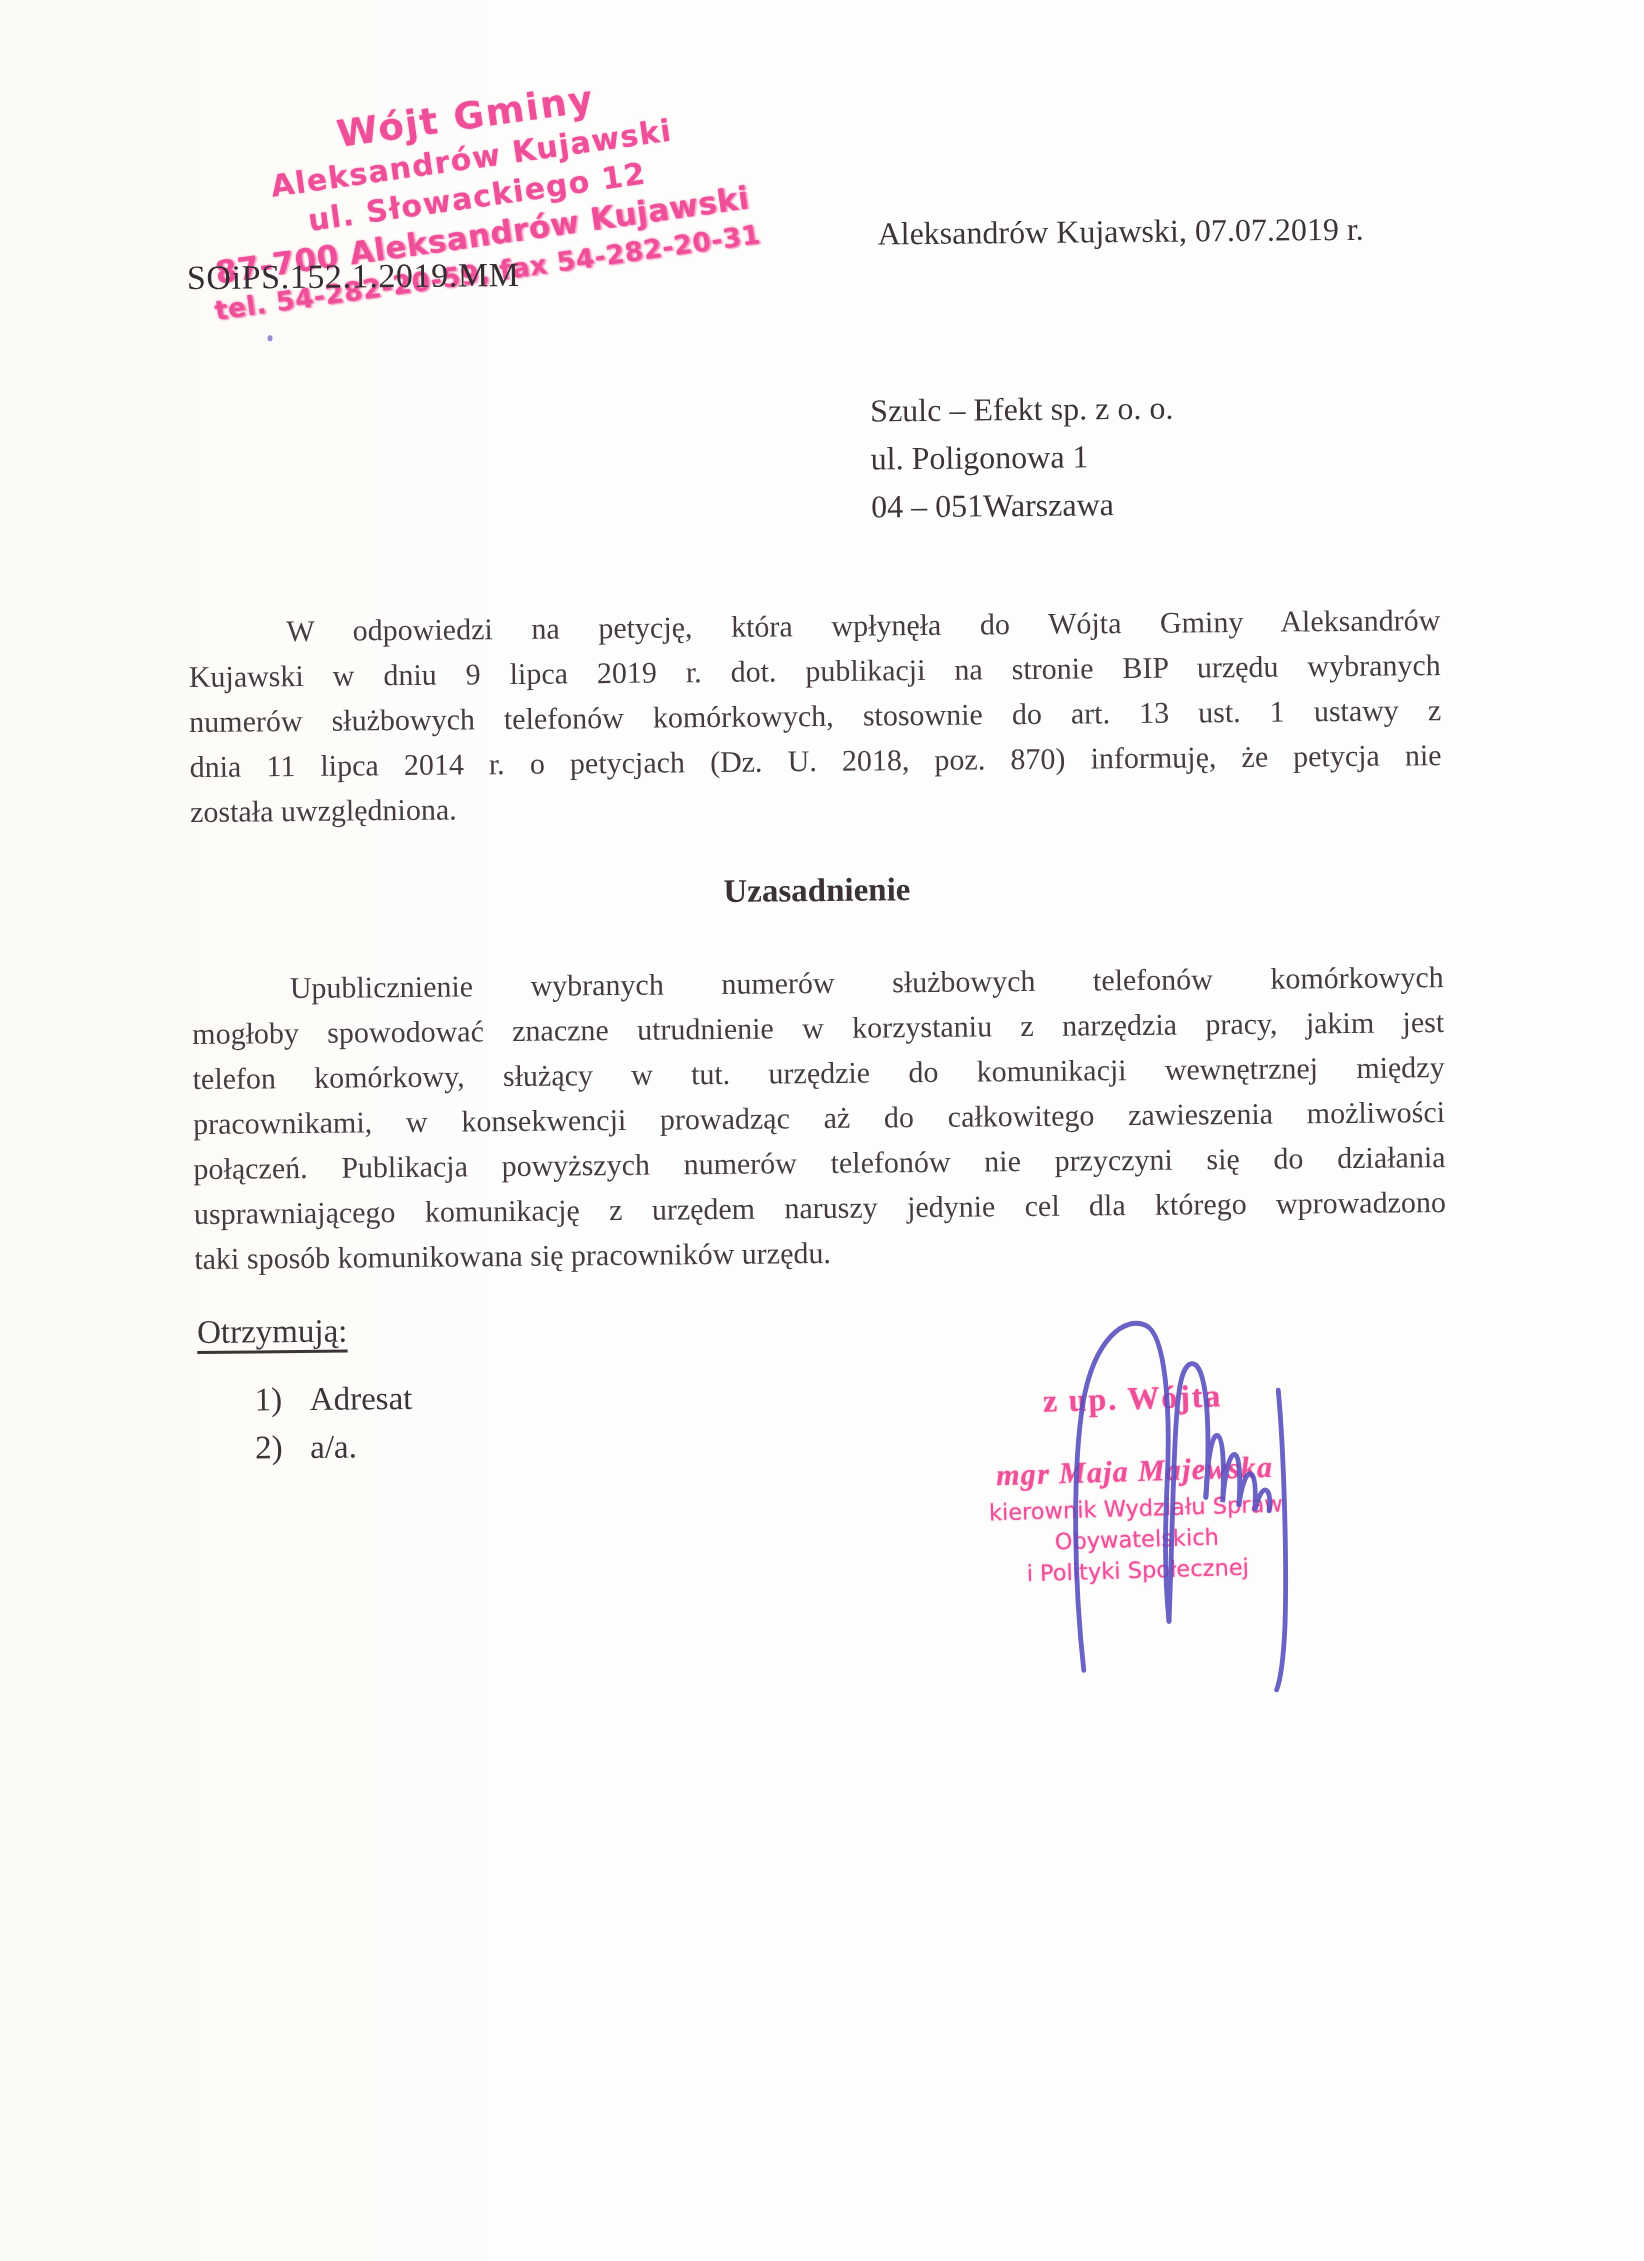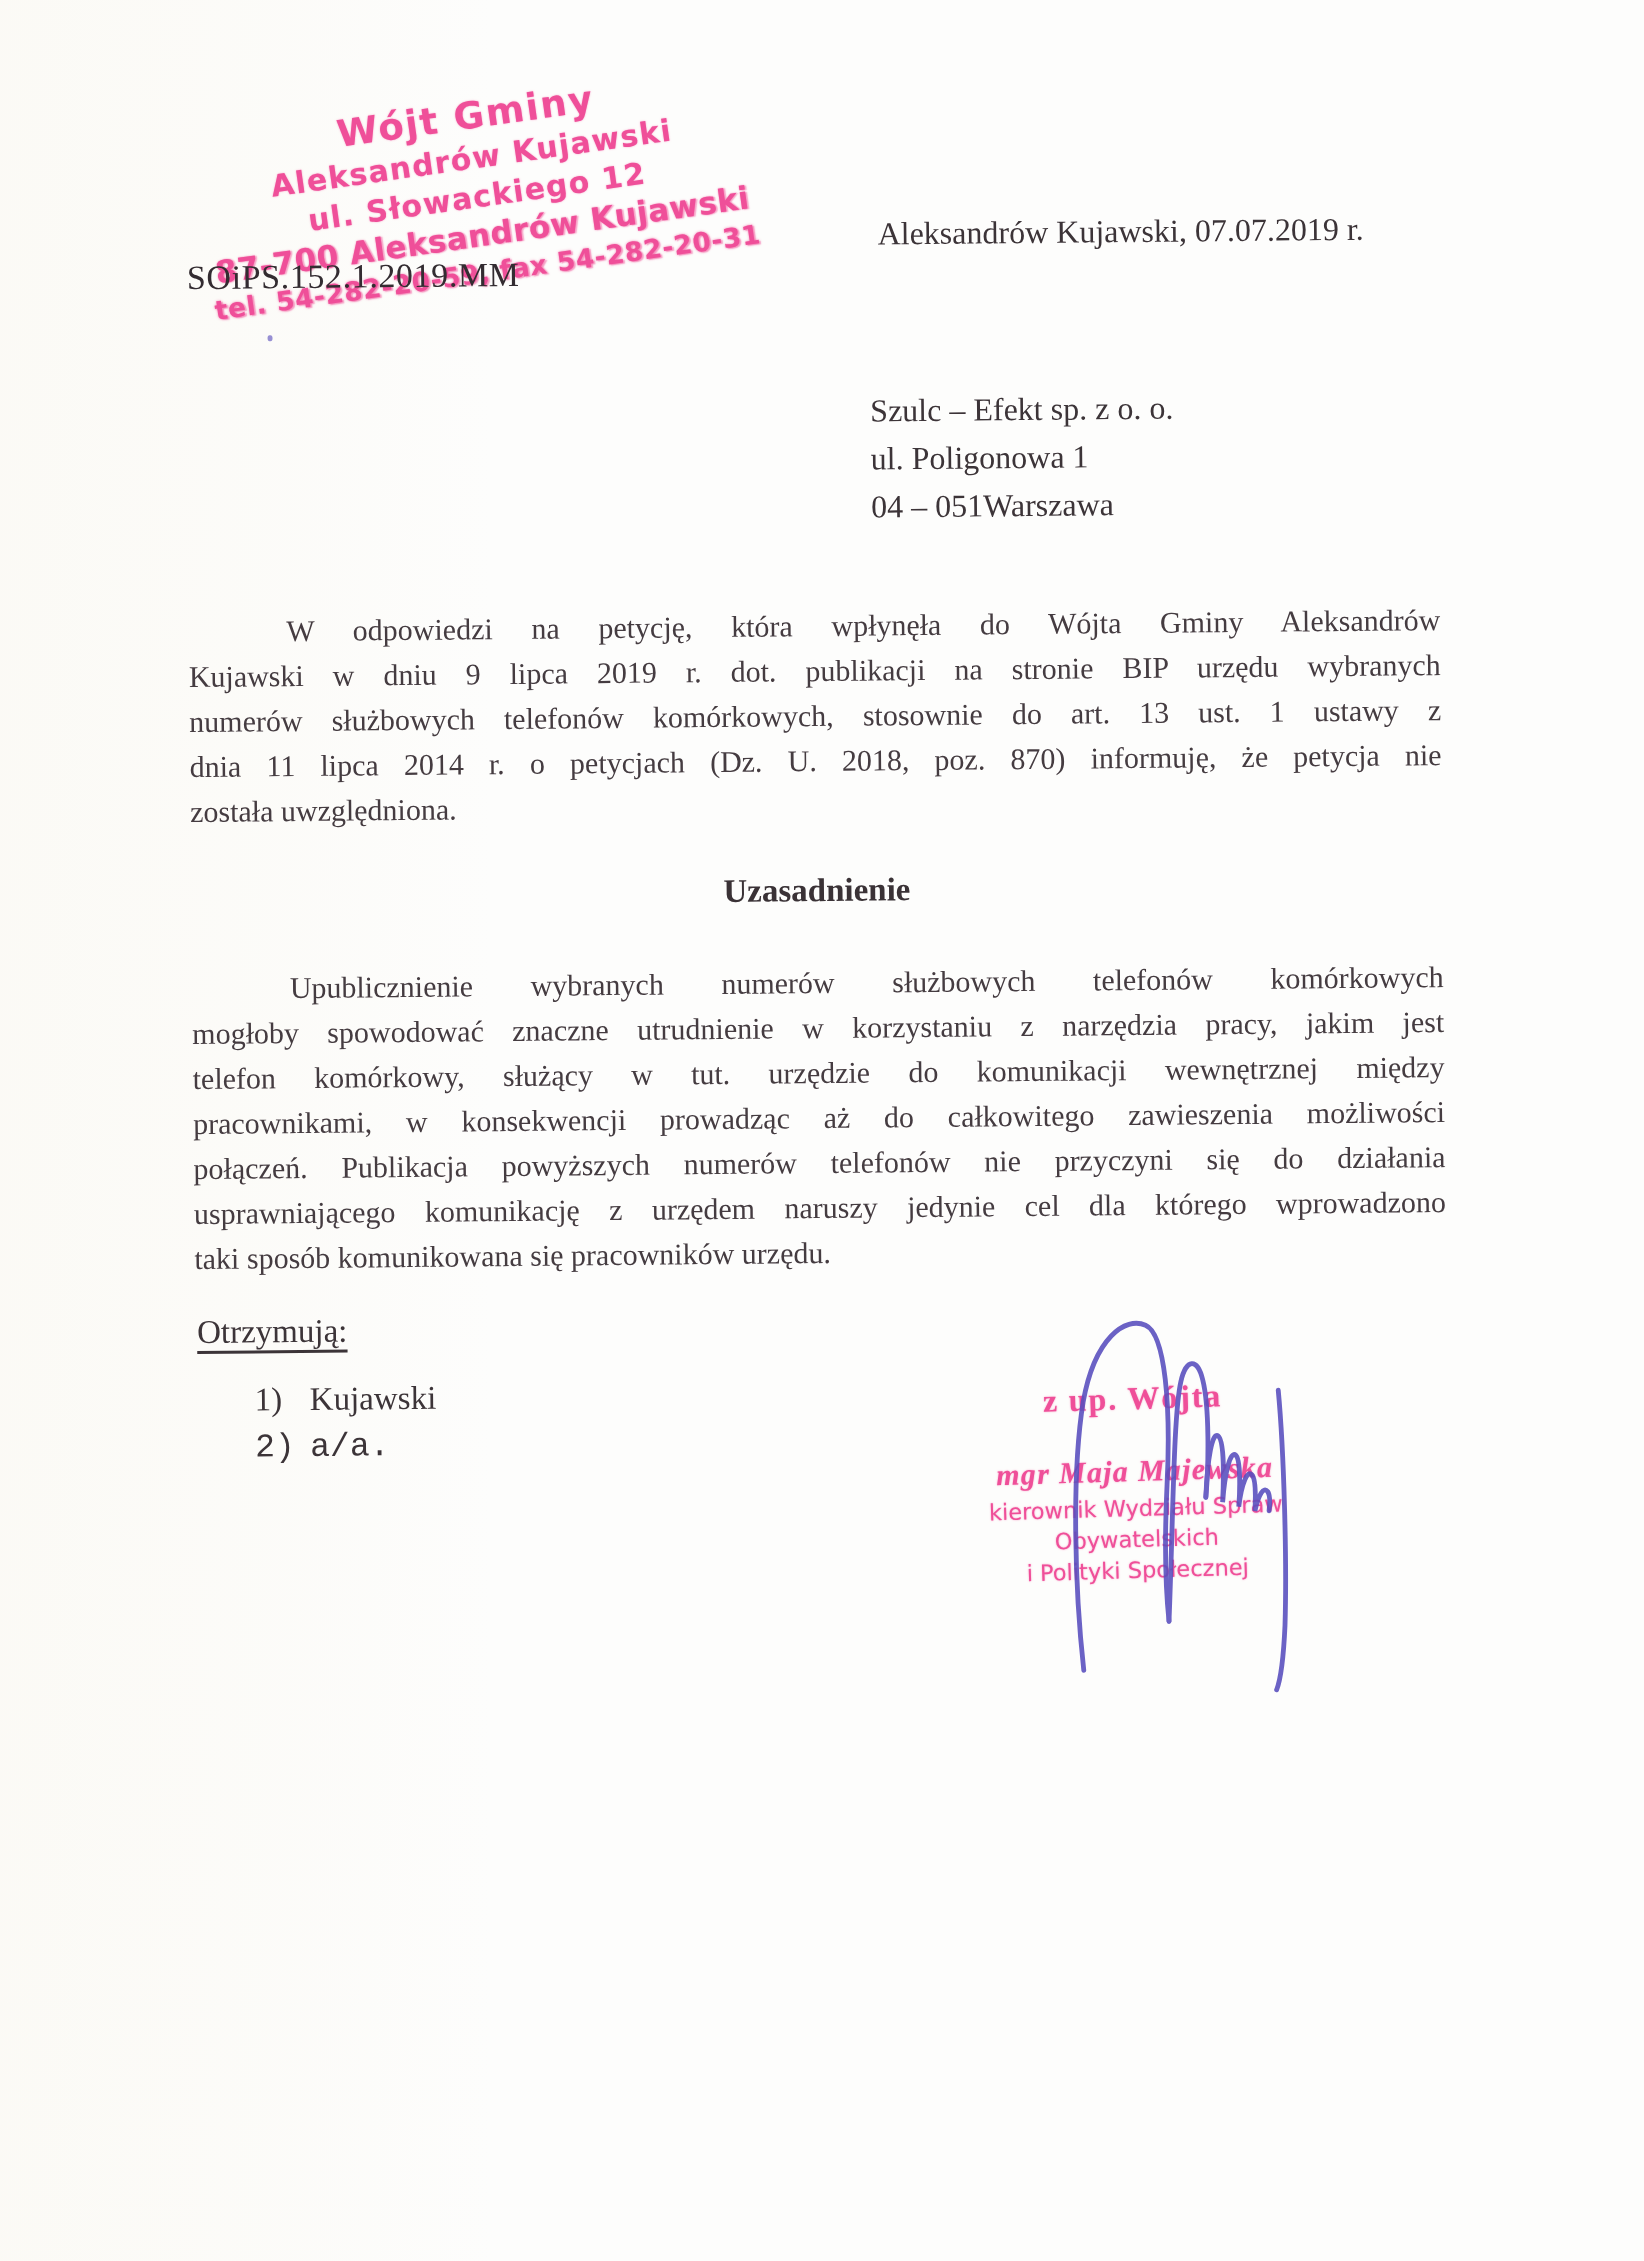--- a/index.html
+++ b/index.html
@@ -72,21 +72,21 @@
   
   .dist-label{
     position:absolute;left:193px;top:1308px;
     font-size:33px;
     text-decoration:underline;text-decoration-thickness:2.6px;text-underline-offset:7.7px;
     color:#3c3438;
   }
   .dist-item{position:absolute;left:250px;font-size:33px;color:#3c3438;}
   .dist-item .no{display:inline-block;width:55px;}
   .dist-item.i1{top:1376px;}
-  .dist-item.i2{top:1424px;font-family:Liberation Mono, monospace;}
+  .dist-item.i2{top:1424px;}
 
   
   .sig-stamp{
     position:absolute;left:907px;top:1383px;width:445px;
     text-align:center;
     color:var(--stamp-pink,#ef4f99);
     transform:rotate(-1.2deg);
     text-shadow:0 0 1.9px rgba(242,84,154,.6);
     pointer-events:none;
   }
@@ -139,21 +139,21 @@
         <div class="pline j">telefon komórkowy, służący w tut. urzędzie do komunikacji wewnętrznej między</div>
         <div class="pline j">pracownikami, w konsekwencji prowadząc aż do całkowitego zawieszenia możliwości</div>
         <div class="pline j">połączeń. Publikacja powyższych numerów telefonów nie przyczyni się do działania</div>
         <div class="pline j">usprawniającego komunikację z urzędem naruszy jedynie cel dla którego wprowadzono</div>
         <div class="pline">taki sposób komunikowana się pracowników urzędu.</div>
       </div>
     </div>
 
     <div class="dist-label">Otrzymują:</div>
     <div class="dist-item i1">
-      <span class="no">1)</span><span>Kujawski</span>
+      <span class="no">1)</span><span>Adresat</span>
     </div>
     <div class="dist-item i2">
       <span class="no">2)</span><span>a/a.</span>
     </div>
 
     <div class="sig-stamp">
       <div class="sig-auth">z up. Wójta</div>
       <div class="sig-name">mgr Maja Majewska</div>
       <div class="sig-title">kierownik Wydziału Spraw Obywatelskich</div>
       <div class="sig-title2">i Polityki Społecznej</div>

